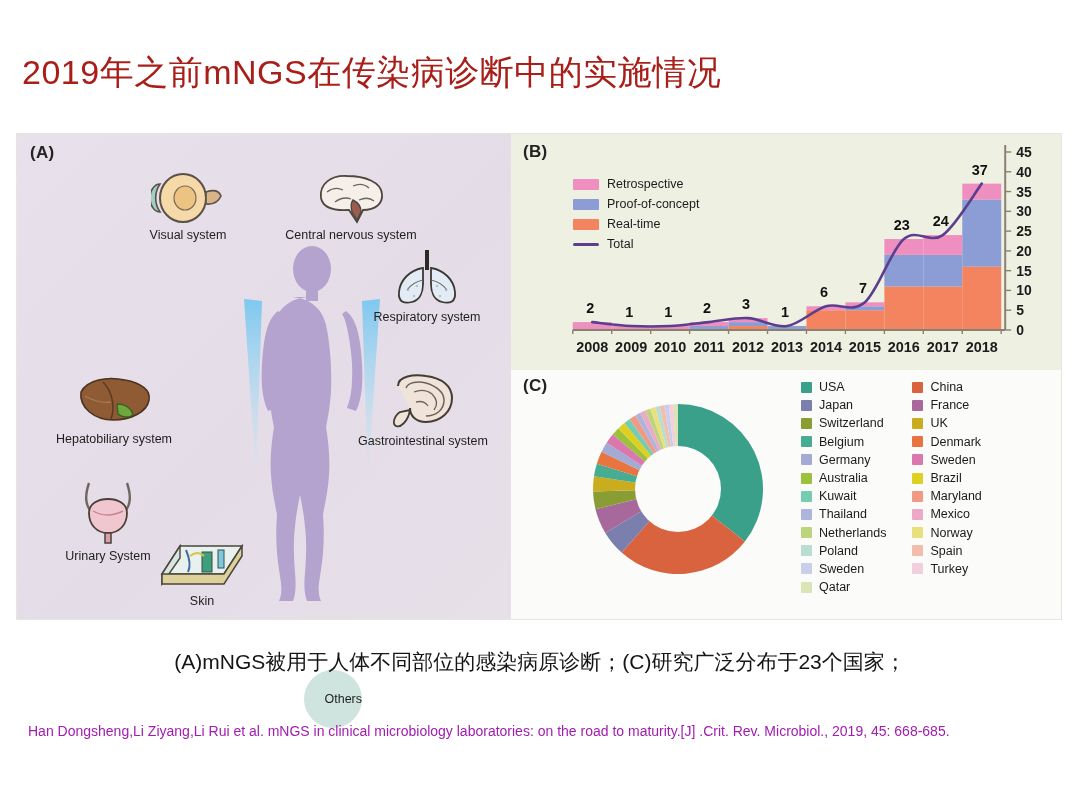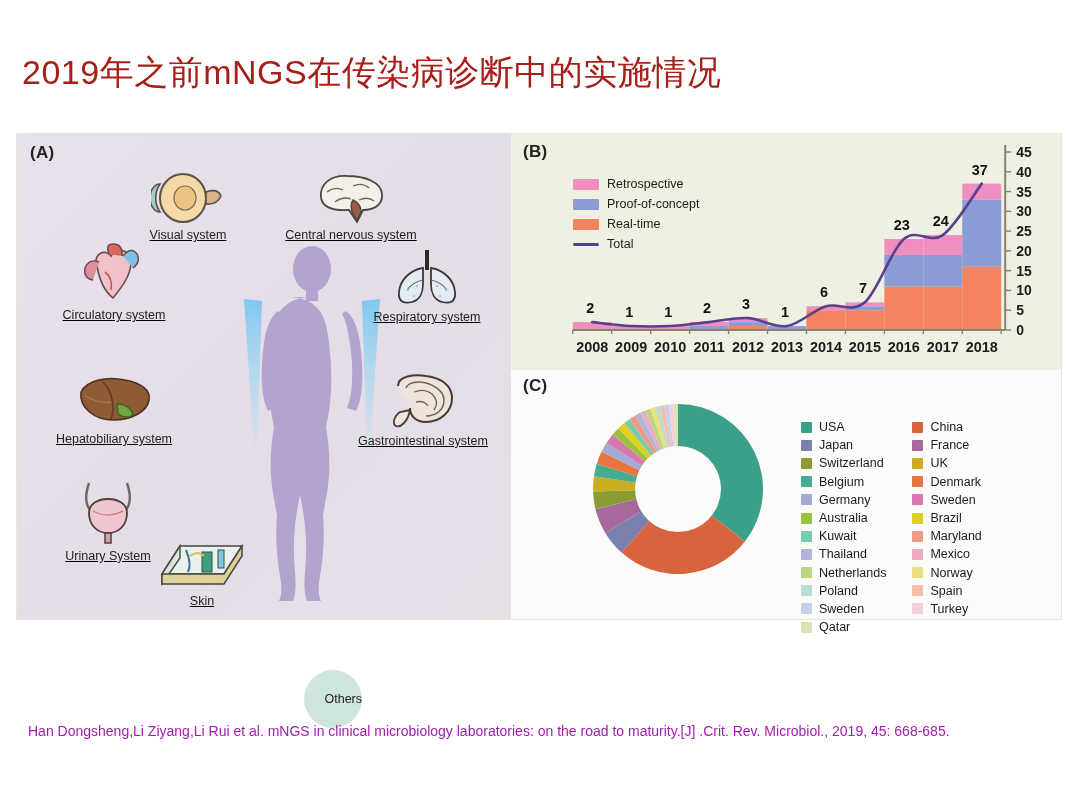--- a/index.html
+++ b/index.html
@@ -36,21 +36,21 @@
 
   .panel-tag{
     position:absolute;font-size:17px;font-weight:700;color:#232323;
     letter-spacing:.3px;
   }
   #tagA{left:13px;top:9px;}
   #tagB{left:12px;top:8px;}
   #tagC{left:12px;top:6px;}
 
   
-  .organ{position:absolute;text-align:center;text-decoration:underline;}
+  .organ{position:absolute;text-align:center;}
   .organ .art{display:block;margin:0 auto 3px;}
   .organ .lbl{
     font-size:12.5px;color:#1e1e1e;white-space:nowrap;line-height:1.1;
   }
   #body-silhouette{position:absolute;left:205px;top:105px;}
   .bubble{
     position:absolute;left:287px;top:536px;width:58px;height:58px;
     border-radius:50%;background:#cfe4de;
     display:flex;align-items:center;justify-content:flex-end;
   }
@@ -63,21 +63,21 @@
   .blegend .sw{width:26px;height:11px;margin-right:8px;border-radius:1px;}
   .blegend .ln{width:26px;height:3px;margin-right:8px;background:#5b3f8e;border-radius:2px;}
   .blegend .tx{font-size:12.5px;color:#1b1b1b;white-space:nowrap;}
 
   
   #donutWrap{position:absolute;left:62px;top:14px;width:210px;height:210px;}
   #clegend{
     position:absolute;left:290px;top:8px;width:auto;
     display:flex;gap:26px;
   }
-  #clegend .col{display:flex;flex-direction:column;margin-top:40px;}
+  #clegend .col{display:flex;flex-direction:column;}
   #clegend .row{display:flex;align-items:center;height:18.2px;}
   #clegend .sw{width:11px;height:11px;margin-right:7px;border-radius:1px;flex:0 0 11px;}
   #clegend .tx{font-size:12.5px;color:#1b1b1b;white-space:nowrap;}
 
   
   #caption{
     position:absolute;left:0;top:648px;width:1080px;text-align:center;
     font-size:21px;color:#151515;white-space:nowrap;
   }
   #citation{
@@ -138,30 +138,20 @@
 
       <div class="organ" style="left:238px;top:36px;width:192px;">
         <svg class="art" width="76" height="56" viewBox="0 0 76 56">
           <path d="M8 28 C6 14 18 5 34 6 C52 6 68 12 69 24 C70 34 62 40 50 40 L44 52 L36 40 C20 41 10 38 8 28 Z" fill="#f4efe8" stroke="#4d4740" stroke-width="1.8"></path>
           <path d="M14 22 q8 -6 16 -2 M22 32 q8 -6 16 -3 M40 16 q9 -4 16 2 M46 30 q9 -4 15 1" fill="none" stroke="#6d655c" stroke-width="1.3"></path>
           <path d="M40 30 q8 4 8 12 l-4 8 l-5 -8 q-2 -8 1 -12 z" fill="#9b5d4e" stroke="#4d4740" stroke-width="1.4"></path>
         </svg>
         <div class="lbl">Central nervous system</div>
       </div>
 
-      <div class="organ" style="left:18px;top:108px;width:158px;">
-        <svg class="art" width="70" height="64" viewBox="0 0 70 64">
-          <path d="M18 24 C14 12 26 6 32 14 C38 4 52 8 52 20 C52 34 42 46 34 56 C24 48 20 36 18 24 Z" fill="#f2c0c7" stroke="#6b4d50" stroke-width="1.6"></path>
-          <path d="M30 12 q-4 -10 4 -10 q10 0 9 12" fill="#e0645e" stroke="#6b4d50" stroke-width="1.6"></path>
-          <path d="M44 14 q8 -10 14 -2 q4 8 -4 14" fill="#7fc2e8" stroke="#6b4d50" stroke-width="1.5"></path>
-          <path d="M20 20 q-10 -4 -14 6 q-2 10 8 12" fill="#de8e9a" stroke="#6b4d50" stroke-width="1.4"></path>
-          <path d="M26 30 q8 6 6 18" fill="none" stroke="#c2555a" stroke-width="1.6"></path>
-        </svg>
-        <div class="lbl">Circulatory system</div>
-      </div>
 
       <div class="organ" style="left:330px;top:112px;width:160px;">
         <svg class="art" width="70" height="62" viewBox="0 0 70 62">
           <path d="M33 4 h4 v20 h-4 z" fill="#2d2a26"></path>
           <path d="M31 22 C18 24 8 34 7 46 C6 56 12 58 20 56 C28 54 31 46 31 38 Z" fill="#e3ecf5" stroke="#3b3833" stroke-width="1.8"></path>
           <path d="M39 22 C52 24 62 34 63 46 C64 56 58 58 50 56 C42 54 39 46 39 38 Z" fill="#e3ecf5" stroke="#3b3833" stroke-width="1.8"></path>
           <path d="M31 34 q-10 2 -16 10 M39 34 q10 2 16 10" fill="none" stroke="#6a665f" stroke-width="1.2"></path>
           <g fill="#9fb4c9" opacity=".7">
             <circle cx="16" cy="44" r="1.3"></circle>
               <circle cx="22" cy="50" r="1.3"></circle>
@@ -471,16 +461,17 @@
                 <span class="sw" style="background: rgb(242, 207, 221);"></span>
                 <span class="tx">Turkey</span>
               </div>
             </div>
         </div>
       </div>
 
     </div>
   </div>
 
+  <div id="caption">(A)mNGS被用于人体不同部位的感染病原诊断；(C)研究广泛分布于23个国家；</div>
 
   <div id="citation">Han Dongsheng,Li Ziyang,Li Rui et al. mNGS in clinical microbiology laboratories: on the road to maturity.[J] .Crit. Rev. Microbiol., 2019, 45: 668-685.</div>
 
 </div>
 
 </body></html>

